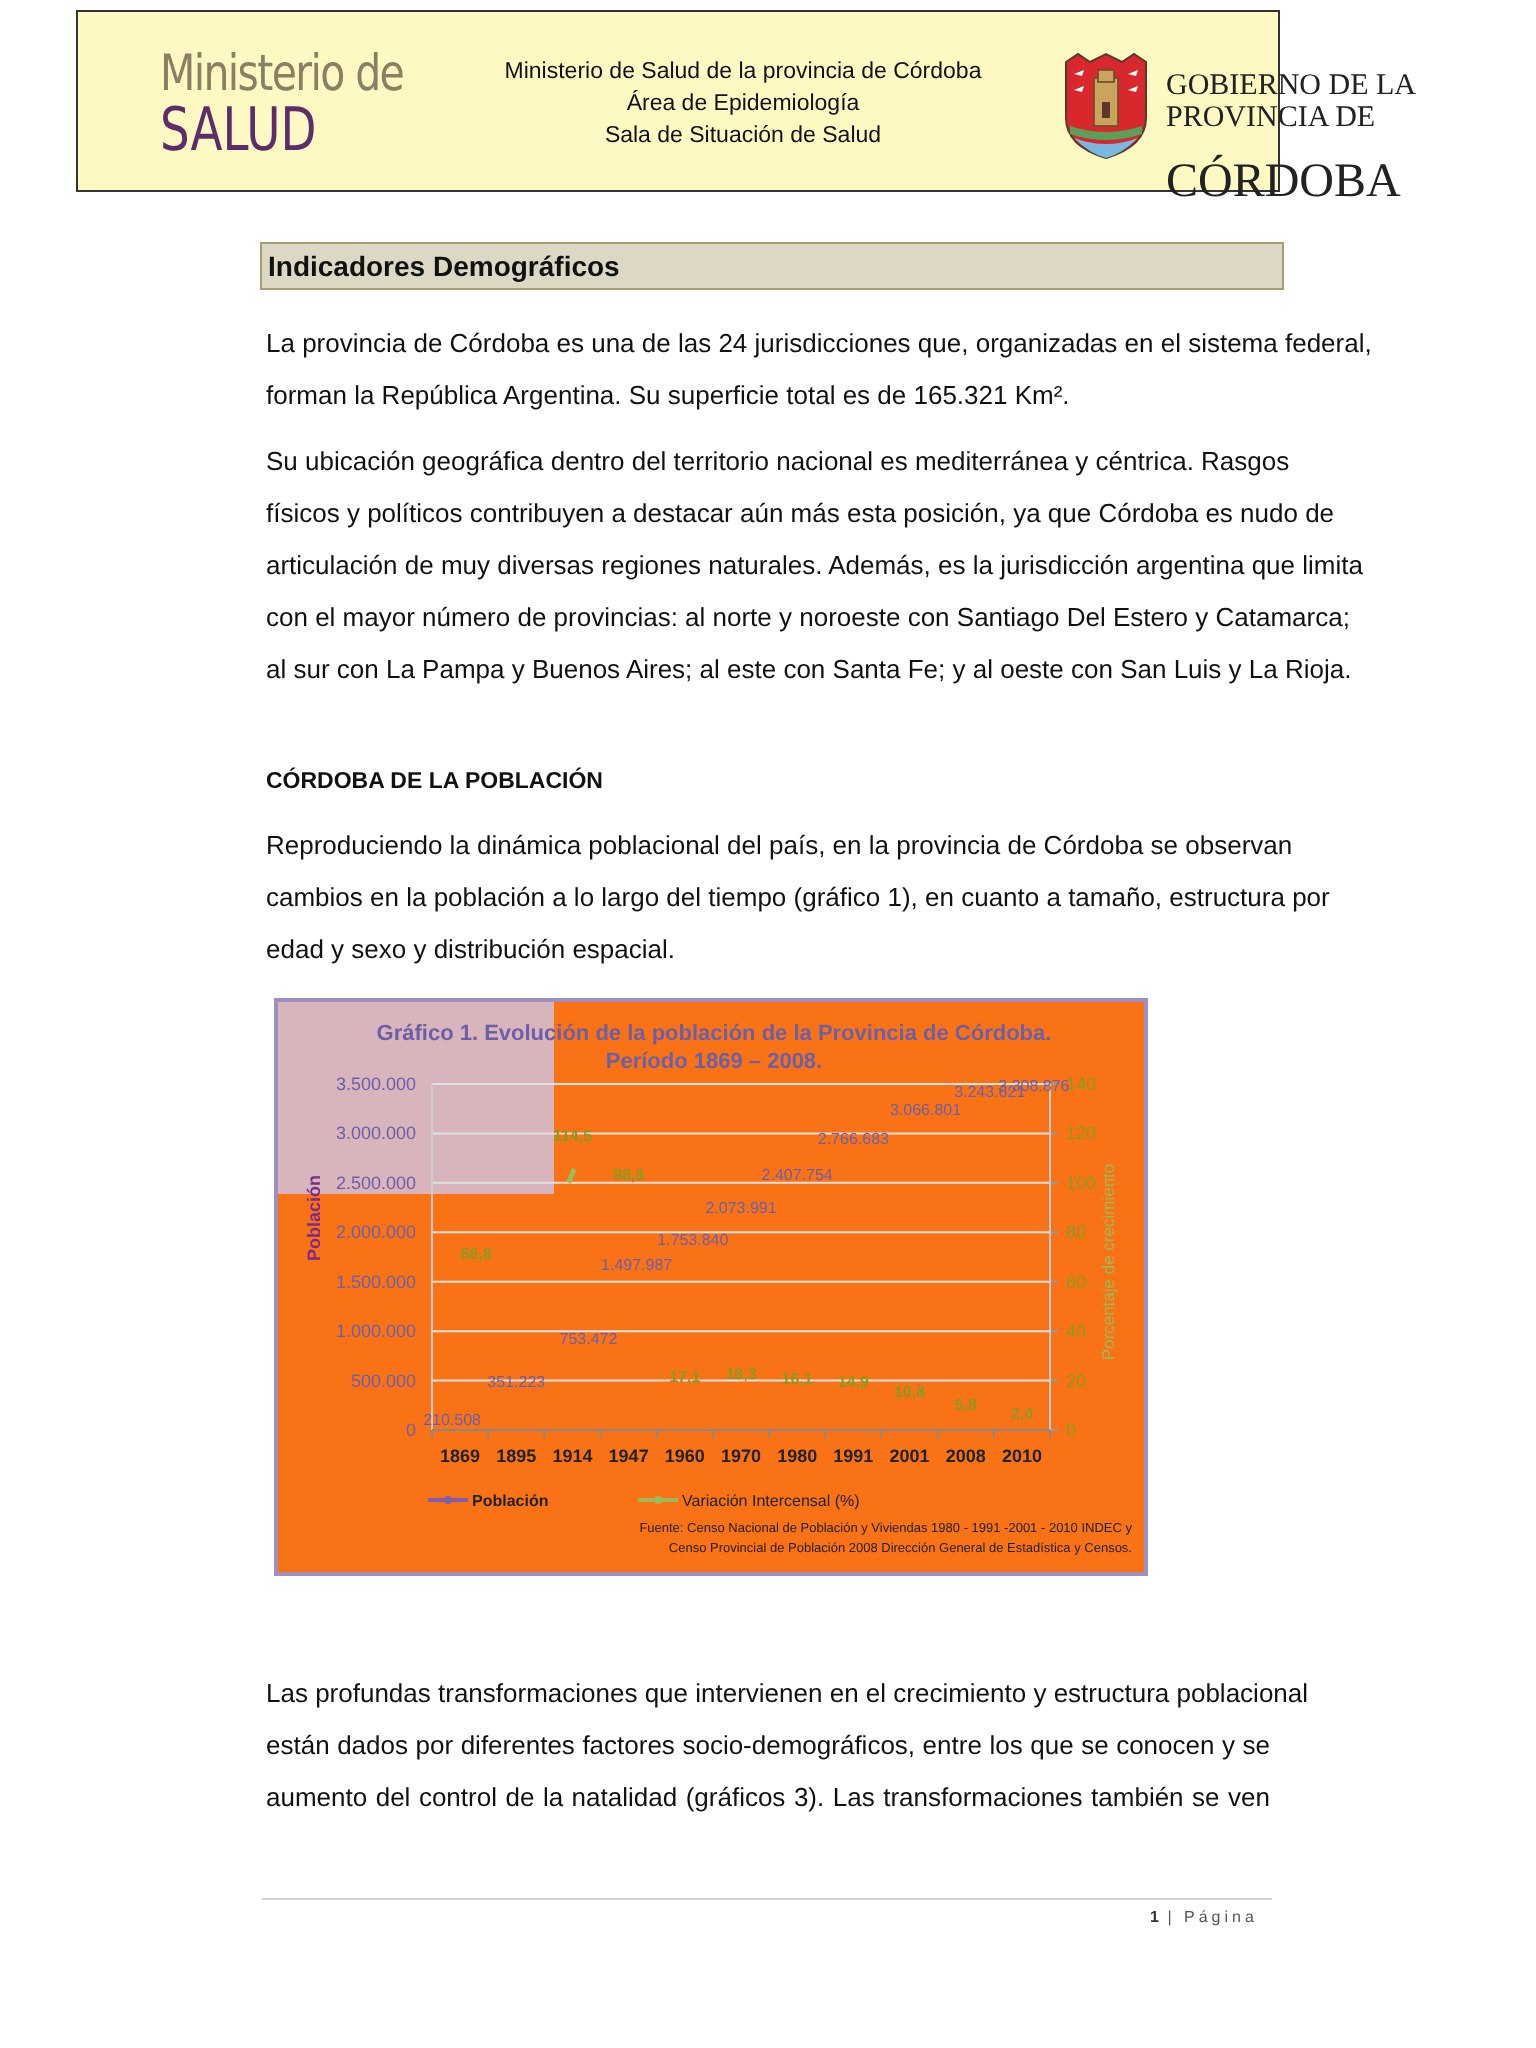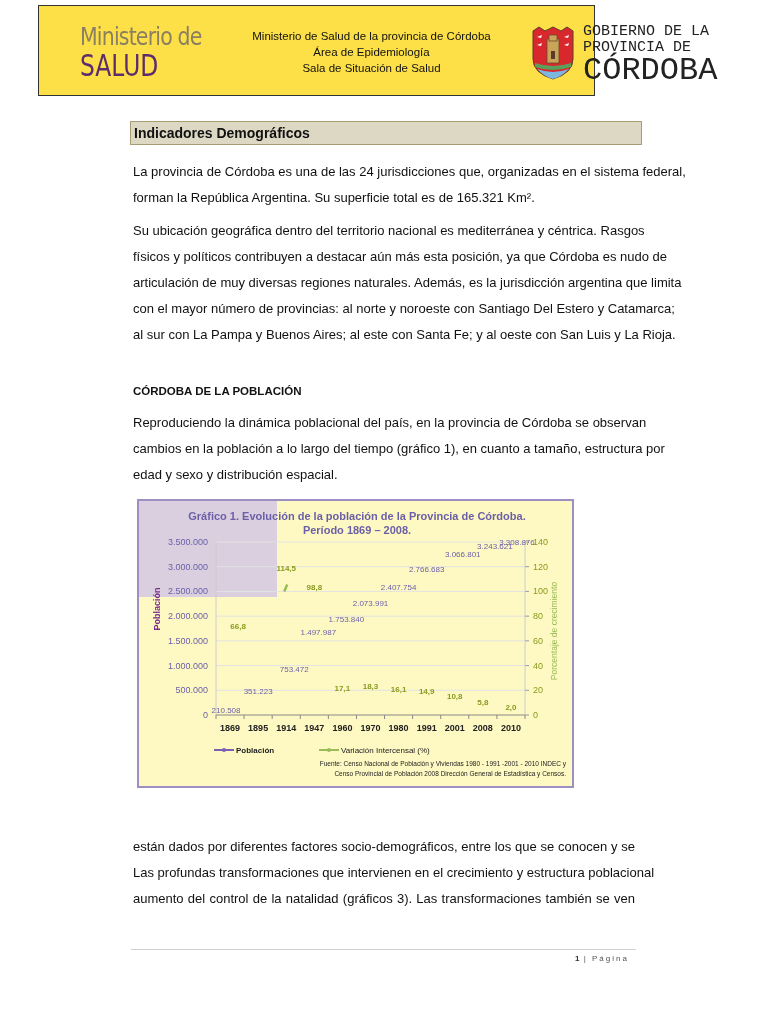--- a/index.html
+++ b/index.html
@@ -1,37 +1,37 @@
 <!DOCTYPE html>
 <html><head>
 <meta charset="utf-8">
 <style>
   html, body { margin:0; padding:0; background:#ffffff; }
   body { width:768px; height:1024px; position:relative; overflow:hidden; font-family:"Liberation Sans", sans-serif; color:#111; }
-  .header { position:absolute; left:38px; top:5px; width:557px; height:91px; border:1.5px solid #333; box-sizing:border-box; background:#fde047; }
+  .header { position:absolute; left:38px; top:5px; width:602px; height:91px; border:1.5px solid #333; box-sizing:border-box; background:#fef9c3; }
   .logo-min { position:absolute; left:41px; top:18px; font-family:"DejaVu Sans", sans-serif; line-height:1; }
   .logo-min .l1 { font-size:25px; color:#8b7f62; letter-spacing:-1px; transform:scaleX(0.82); transform-origin:left; display:block; }
   .logo-min .l2 { font-size:30px; color:#5d2c6b; letter-spacing:0px; transform:scaleX(0.78); transform-origin:left; display:block; margin-top:2px; }
   .header-center { position:absolute; left:170px; top:22px; width:325px; text-align:center; font-size:11.5px; line-height:16px; color:#111; }
   .gov-logo { position:absolute; left:492px; top:16px; width:180px; height:60px; }
   .shield { position:absolute; left:0; top:3px; width:44px; height:55px; }
-  .gov-text { position:absolute; left:52px; top:2px; font-family:Liberation Mono, monospace; color:#222; line-height:1; }
+  .gov-text { position:absolute; left:52px; top:14px; font-family:Liberation Serif, serif; color:#222; line-height:1; }
   .gov-text .g1 { font-size:15px; display:block; }
   .gov-text .g2 { font-size:15px; display:block; margin-top:1px; }
-  .gov-text .g3 { font-size:32px; display:block; margin-top:0px; }
+  .gov-text .g3 { font-size:24px; display:block; margin-top:12px; }
 
   .section-box { position:absolute; left:130px; top:121px; width:512px; height:24px; background:#dcd8c4; border:1px solid #a89c74; box-sizing:border-box; }
   .section-box span { position:absolute; left:3px; top:3px; font-size:14px; font-weight:bold; color:#111; }
 
   .para { position:absolute; left:133px; width:502px; font-size:13px; line-height:26px; text-align:justify; color:#111; margin:0; }
   .para .ln { display:block; text-align:justify; text-align-last:justify; white-space:nowrap; }
   .para .ln.last { text-align-last:left; }
   .subhead { position:absolute; left:133px; top:385px; font-size:11.5px; font-weight:bold; color:#111; }
 
-  .chart-frame { position:absolute; left:137px; top:499px; width:437px; height:289px; border:2px solid #9d8fc2; box-sizing:border-box; background:#fef9c3; }
+  .chart-frame { position:absolute; left:137px; top:499px; width:437px; height:289px; border:2px solid #9d8fc2; box-sizing:border-box; background:#f97316; }
   .chart-svg { position:absolute; left:0; top:0; }
 
   .footer-line { position:absolute; left:131px; top:949px; width:505px; height:1px; background:#d0d0d0; }
   .footer-page { position:absolute; left:575px; top:954px; font-size:8px; color:#555; letter-spacing:2px; }
   .footer-page b { letter-spacing:0; color:#333; }
 </style>
 </head>
 <body>
 
 <div class="header">
@@ -186,22 +186,22 @@
       <line x1="180" y1="249" x2="200" y2="249" stroke="#9bbb59" stroke-width="2"></line>
       <circle cx="190" cy="249" r="2" fill="#9bbb59"></circle>
       <text x="202" y="252" font-size="8" fill="#222" font-family="Liberation Sans, sans-serif">Variación Intercensal (%)</text>
     </g>
     <text x="427" y="265" text-anchor="end" font-size="6.5" fill="#222" font-family="Liberation Sans, sans-serif">Fuente: Censo Nacional de Población y Viviendas 1980 - 1991 -2001 - 2010 INDEC y</text>
     <text x="427" y="275" text-anchor="end" font-size="6.5" fill="#222" font-family="Liberation Sans, sans-serif">Censo Provincial de Población 2008 Dirección General de Estadística y Censos.</text>
   </svg>
 </div>
 
 <div class="para" style="top:834px;">
+  <span class="ln">Las profundas transformaciones que intervienen en el crecimiento y estructura poblacional</span>
   <span class="ln">están dados por diferentes factores socio-demográficos, entre los que se conocen y se</span>
-  <span class="ln">Las profundas transformaciones que intervienen en el crecimiento y estructura poblacional</span>
   <span class="ln">aumento del control de la natalidad (gráficos 3). Las transformaciones también se ven</span>
 </div>
 
 <div class="footer-line"></div>
 <div class="footer-page">
   <b>1</b>
   <span>| Página</span>
 </div>
 
 </body></html>

